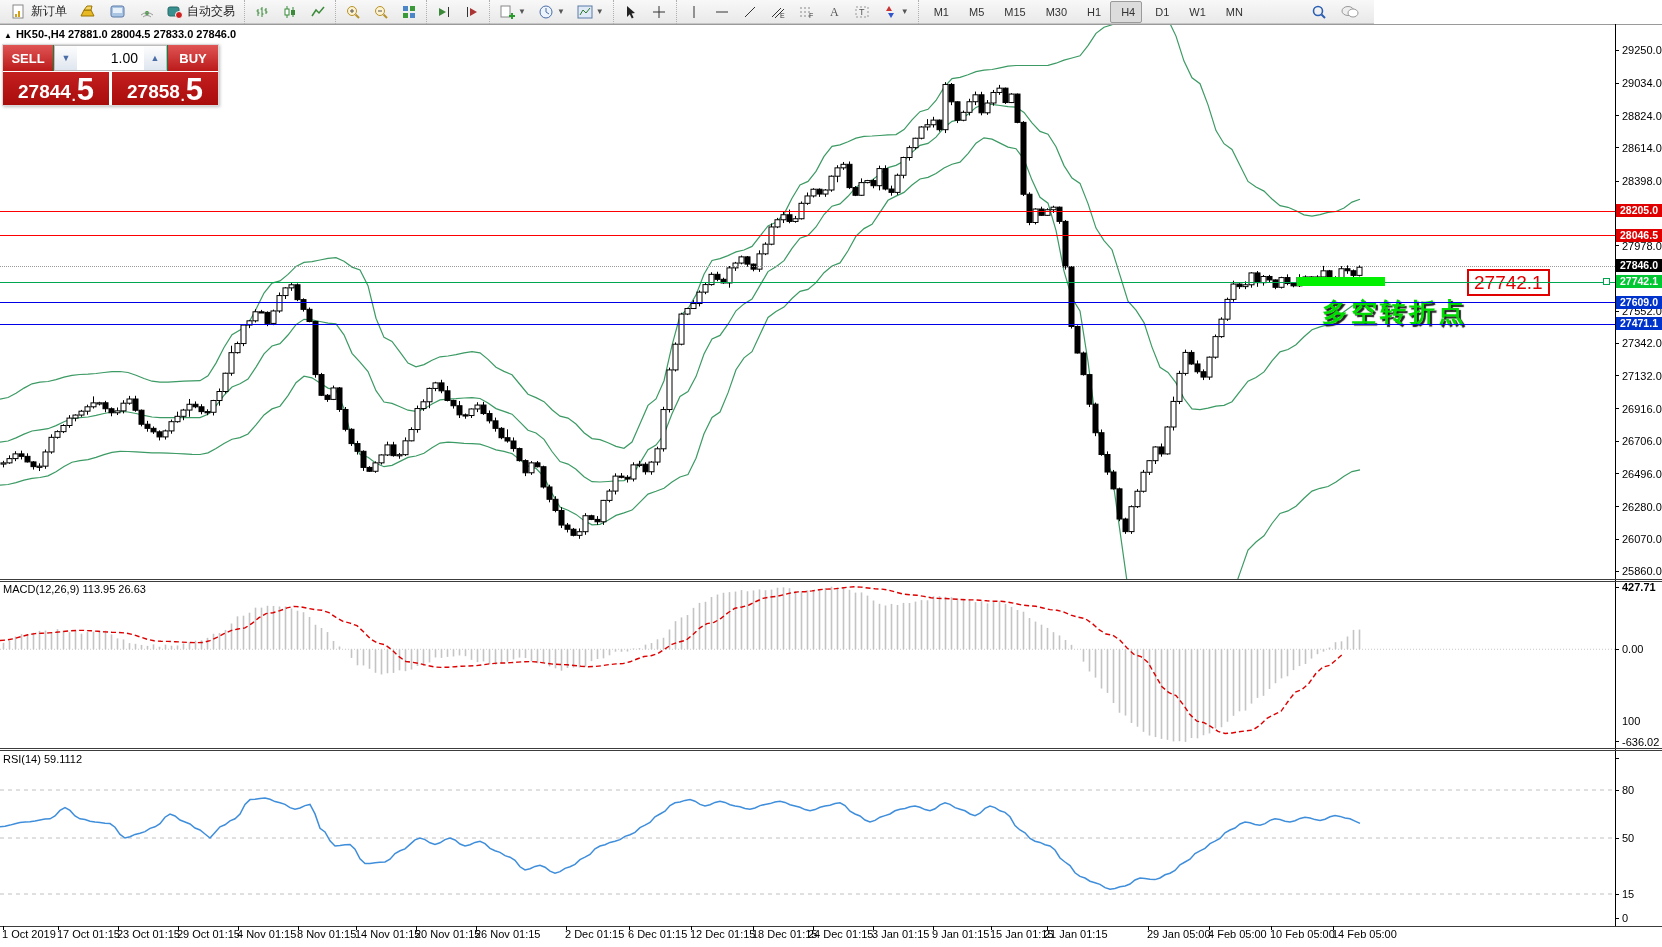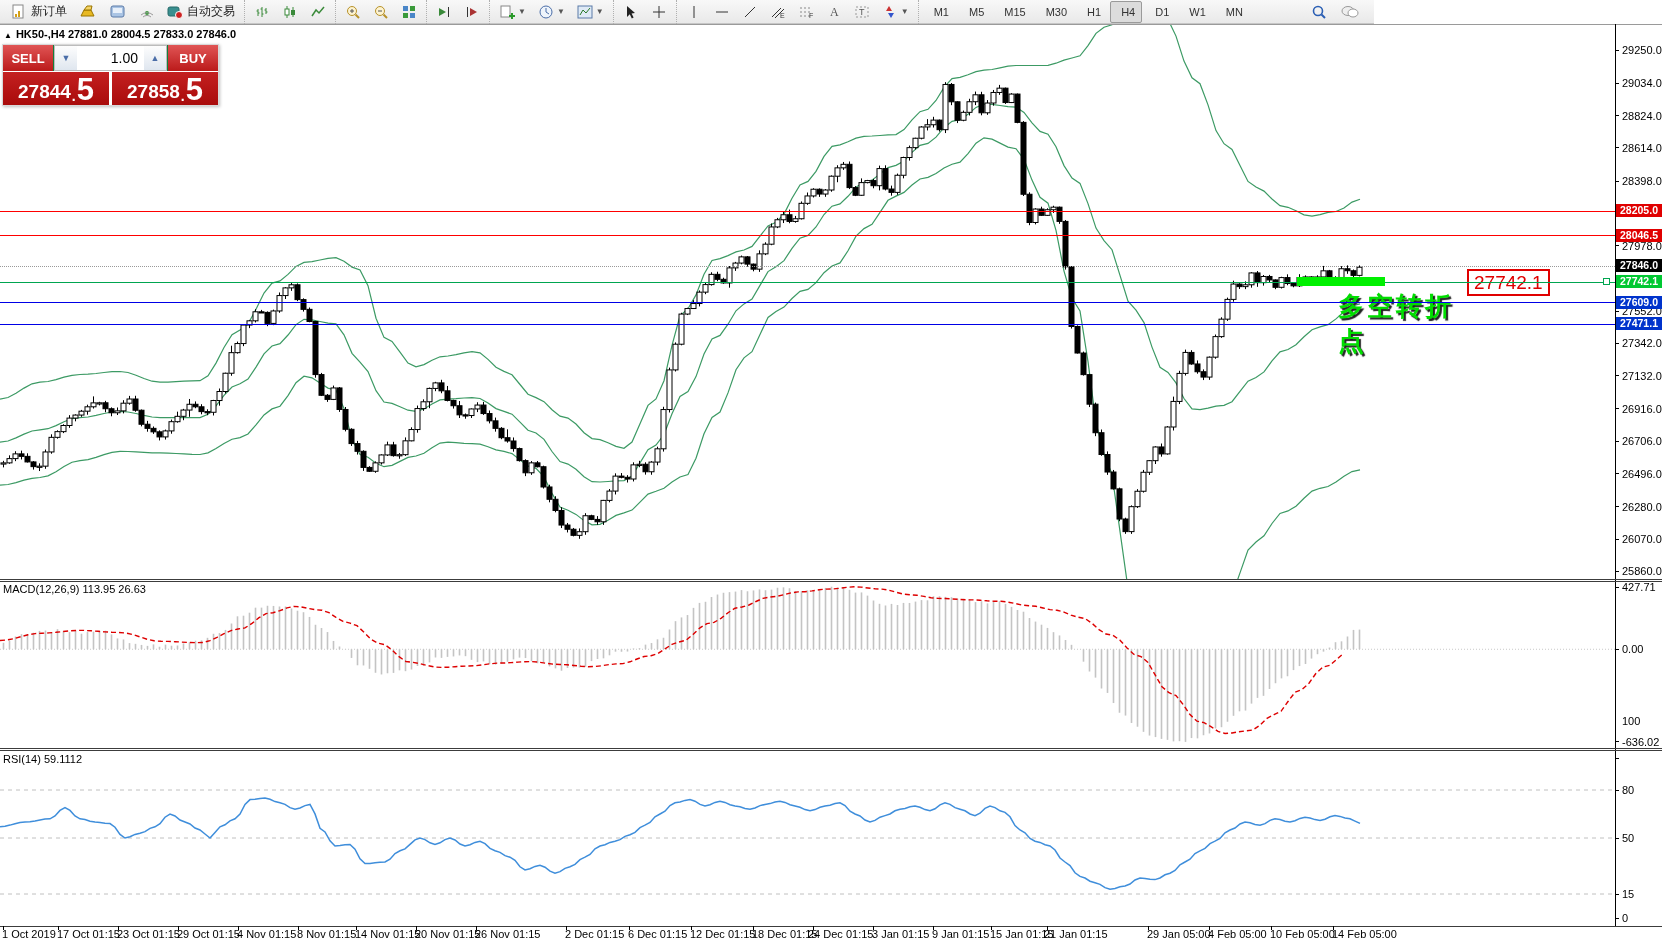--- a/index.html
+++ b/index.html
@@ -1063,21 +1063,21 @@
             <span class="dot">.</span>
             <span class="big">5</span>
         </div>
       </div>
     </div>
 
     <div class="pane-label" style="top:559px;">MACD(12,26,9) 113.95 26.63</div>
     <div class="pane-label" style="top:729px;">RSI(14) 59.1112</div>
 
     <div class="price-note" style="top: 244.96px;">27742.1</div>
-    <div class="cn-note" style="top: 265px; margin-left: 16px;">多空转折点</div>
+    <div class="cn-note" style="top: 271px;">多空转折点</div>
   <div class="ptick-mark" style="top: 25.6357px;"></div>
       <div class="ptick-label" style="top: 21.1357px;">29250.0</div>
       <div class="ptick-mark" style="top: 58.8435px;"></div>
       <div class="ptick-label" style="top: 54.3435px;">29034.0</div>
       <div class="ptick-mark" style="top: 91.1288px;"></div>
       <div class="ptick-label" style="top: 86.6288px;">28824.0</div>
       <div class="ptick-mark" style="top: 123.414px;"></div>
       <div class="ptick-label" style="top: 118.914px;">28614.0</div>
       <div class="ptick-mark" style="top: 156.622px;"></div>
       <div class="ptick-label" style="top: 152.122px;">28398.0</div>
@@ -1111,21 +1111,21 @@
       <div class="badge" style="top: 235.486px; background: rgb(0, 0, 0);">27846.0</div>
       <div class="hline" title="27742.1" style="top: 257.96px; border-top-color: rgb(0, 165, 80);"></div>
       <div class="badge" style="top: 251.46px; background: rgb(0, 200, 50);">27742.1</div>
       <div class="hline" title="27609.0" style="top: 278.422px; border-top-color: rgb(0, 0, 230);"></div>
       <div class="badge" style="top: 271.922px; background: rgb(0, 51, 204);">27609.0</div>
       <div class="hline" title="27471.1" style="top: 299.623px; border-top-color: rgb(0, 0, 230);"></div>
       <div class="badge" style="top: 293.123px; background: rgb(0, 51, 204);">27471.1</div>
       <div class="hl-seg" style="left: 1297px; top: 253.46px; width: 88px;"></div>
       <div class="sq-marker" style="left: 1603px; top: 254.46px;"></div>
       <div class="ptick-mark" style="top: 562.641px;"></div>
-      <div class="ptick-label" style="top: 558.141px;">427.71</div>
+      <div class="ptick-label" style="top: 558.141px; font-weight: bold;">427.71</div>
       <div class="ptick-mark" style="top: 624.752px;"></div>
       <div class="ptick-label" style="top: 620.252px;">0.00</div>
       <div class="ptick-mark" style="top: 717.113px;"></div>
       <div class="ptick-label" style="top: 712.613px;">-636.02</div>
       <div class="ptick-mark" style="top: 733.5px;"></div>
       <div class="ptick-label" style="top: 692px; text-align: right;">100</div>
       <div class="ptick-mark" style="top: 765.5px;"></div>
       <div class="ptick-label" style="top: 761px;">80</div>
       <div class="ptick-mark" style="top: 813.5px;"></div>
       <div class="ptick-label" style="top: 809px;">50</div>

